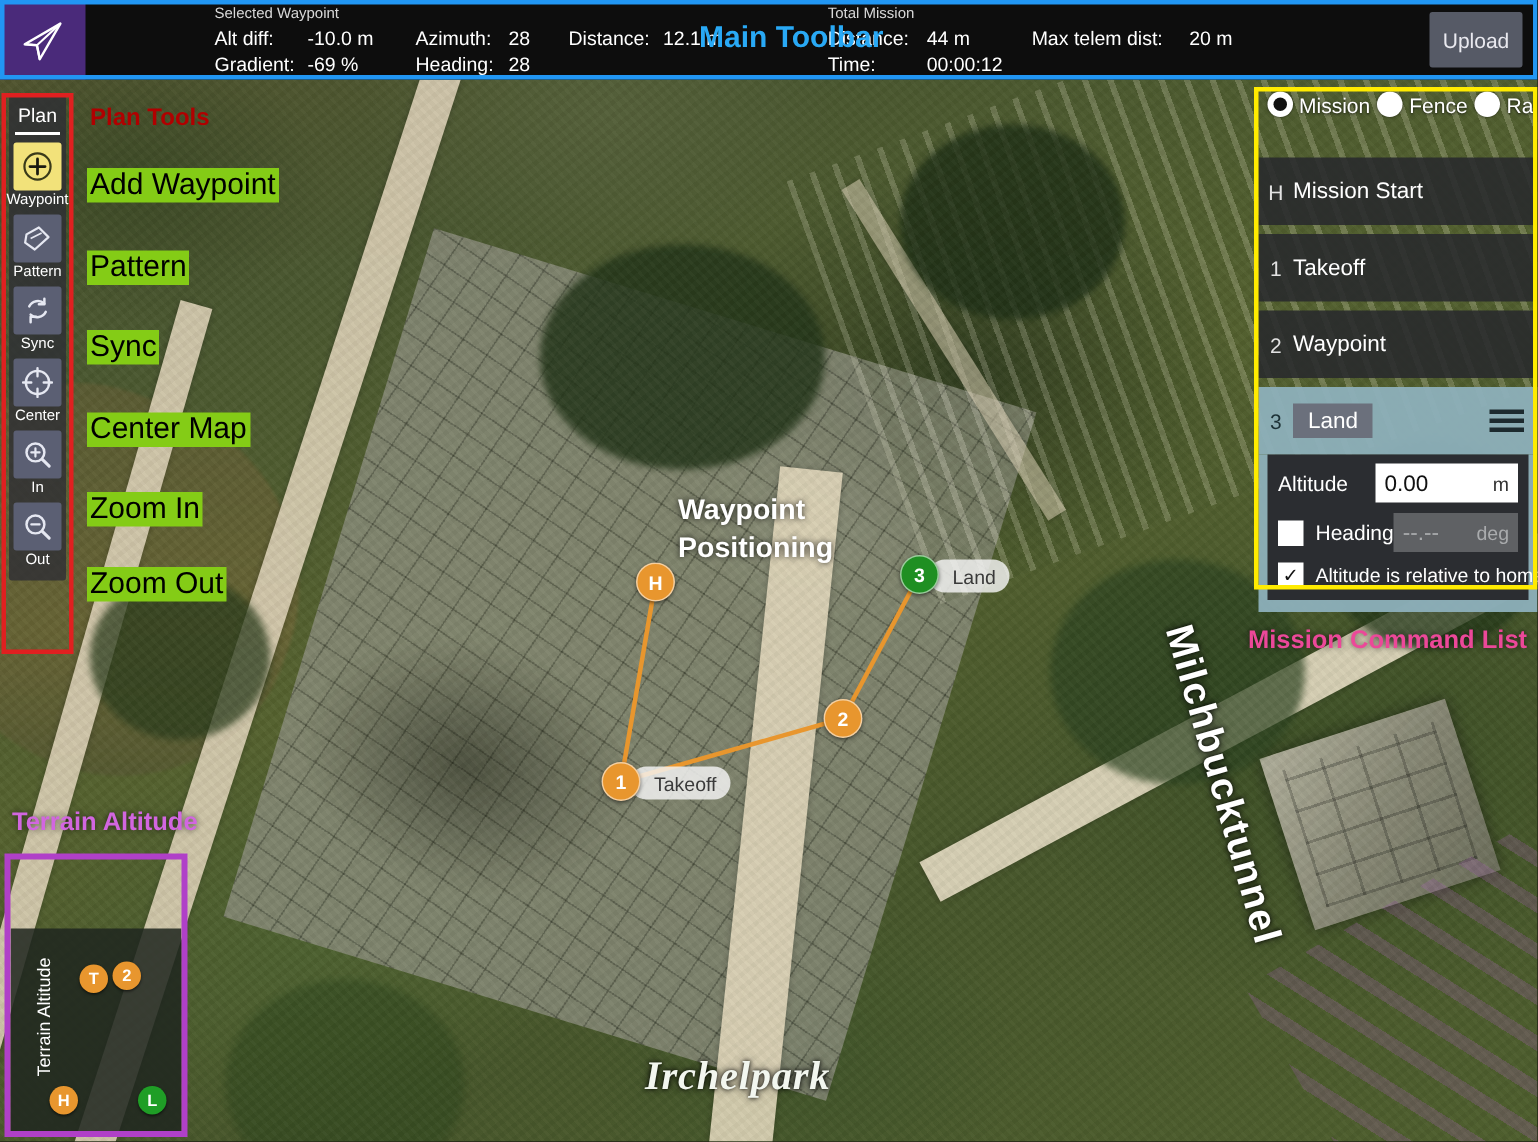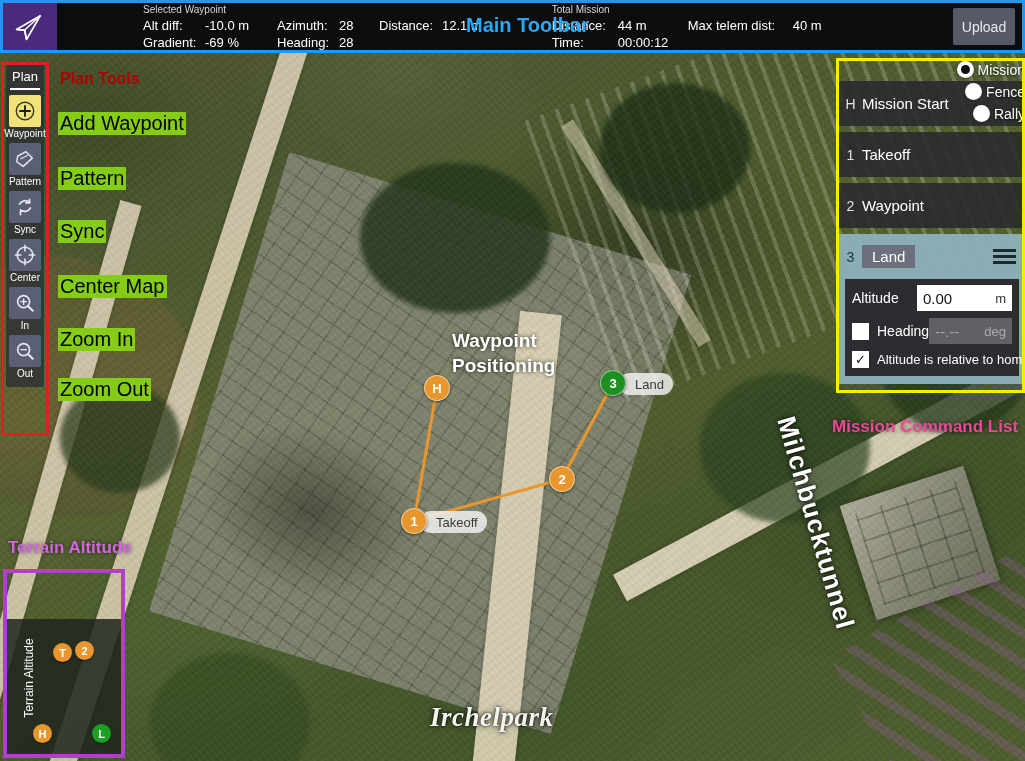--- a/index.html
+++ b/index.html
@@ -140,22 +140,22 @@
     display: flex; align-items: center; justify-content: center; }
   .tool.sel .tool-btn { background: #f2e27a; }
   .tool-lbl { color: #fff; font: 400 10px "Liberation Sans", sans-serif;
     line-height: 14px; white-space: nowrap; }
 
   
   #mission-panel-box { position: absolute; left: 836px; top: 58px;
     width: 189px; height: 335px; border: 3px solid #ffeb00; z-index: 35; pointer-events: none; }
   #mission-panel { position: absolute; left: 839px; top: 61px; width: 186px;
     z-index: 30; }
-  #mode-radios { display: flex; align-items: flex-end; height: 20px; gap: 5px;
-    padding-left: 6px; flex-direction: column; }
+  #mode-radios { display: flex; align-items: flex-start; height: 44px; gap: 5px;
+    padding-left: 6px; }
   .radio { display: flex; align-items: center; gap: 4px; cursor: pointer; }
   .radio-dot { width: 17px; height: 17px; border-radius: 50%;
     background: #fff; display: flex; align-items: center; justify-content: center;
     box-shadow: 0 0 2px rgba(0,0,0,.6); }
   .radio-dot i { width: 9px; height: 9px; border-radius: 50%; background: transparent;
     display: block; }
   .radio.on .radio-dot i { background: #111; }
   .radio span { color: #fff; font: 400 14px "Liberation Sans", sans-serif;
     text-shadow: 0 1px 2px rgba(0,0,0,.8); white-space: nowrap; }
 
@@ -337,21 +337,21 @@
             <span class="tb-v" style="width:70px">44 m</span>
           </div>
           <div class="tb-line">
             <span class="tb-k" style="width:66px">Time:</span>
             <span class="tb-v" style="width:70px">00:00:12</span>
           </div>
         </div>
         <div class="tb-col">
           <div class="tb-line">
             <span class="tb-k" style="width:105px">Max telem dist:</span>
-            <span class="tb-v">40 m</span>
+            <span class="tb-v">20 m</span>
           </div>
         </div>
       </div>
     </div>
 
     <button id="upload-button">Upload</button>
   </div>
   <div id="toolbar-highlight"></div>
 
   <div id="plan-tools">

